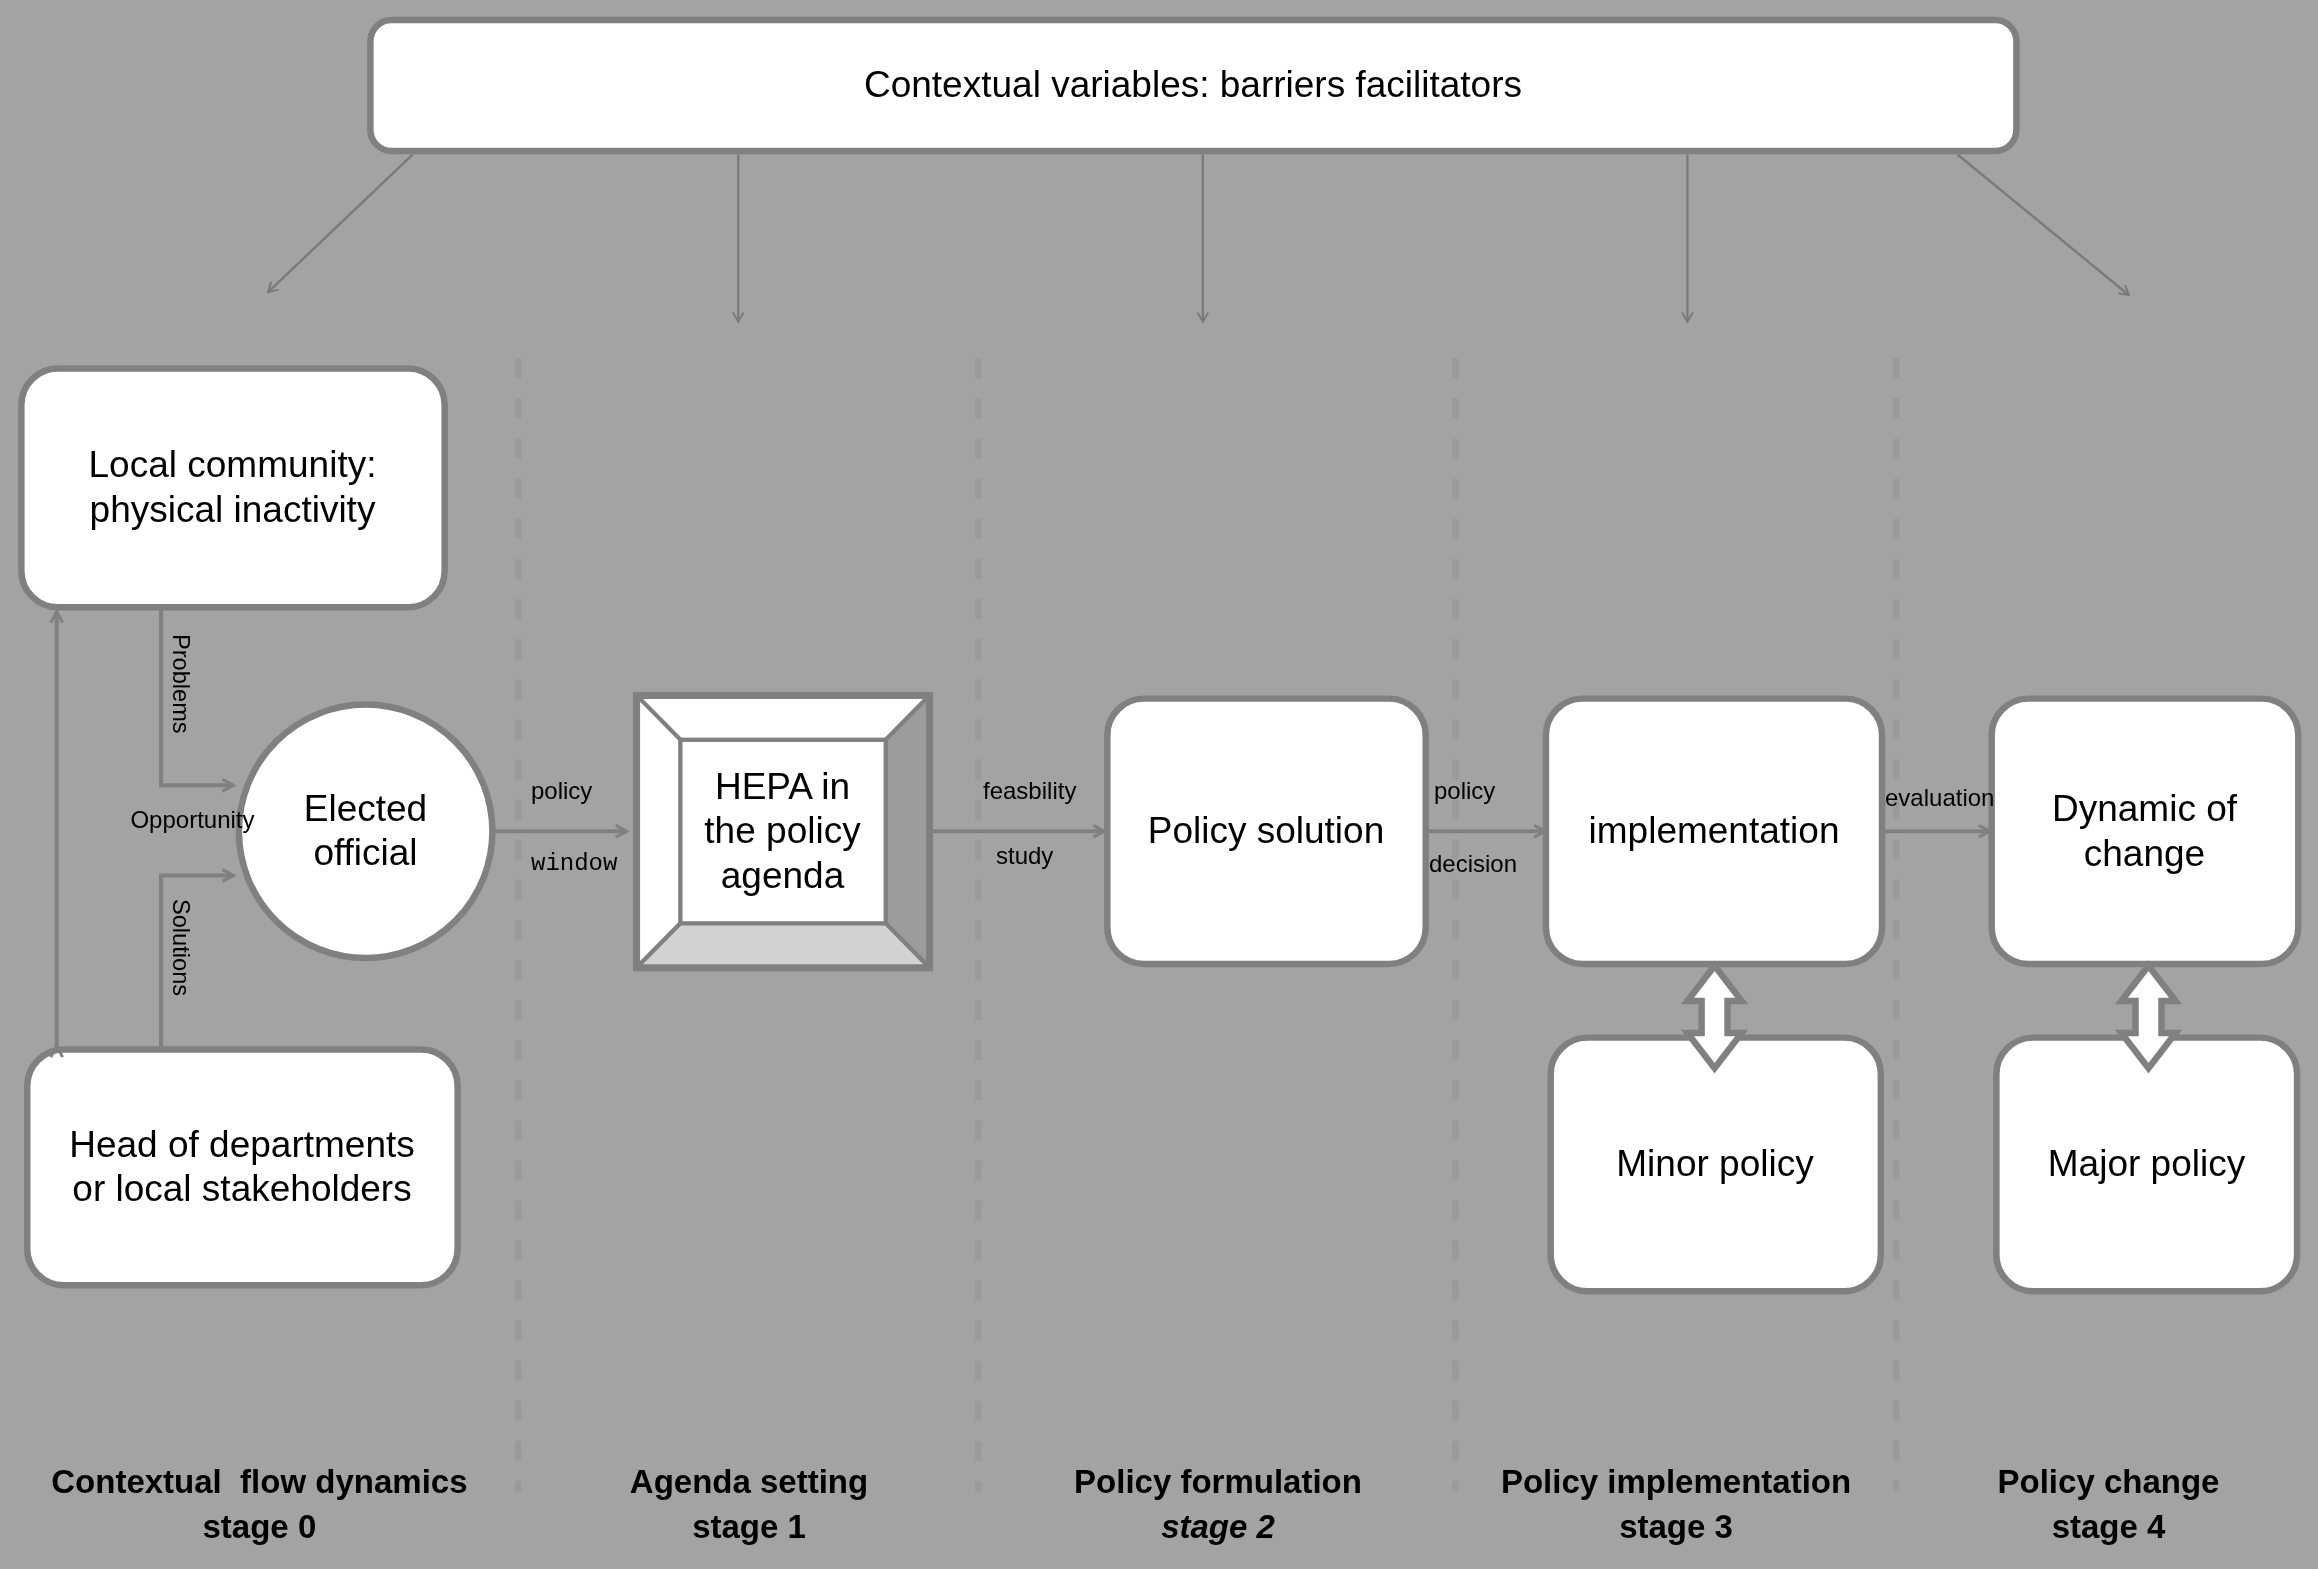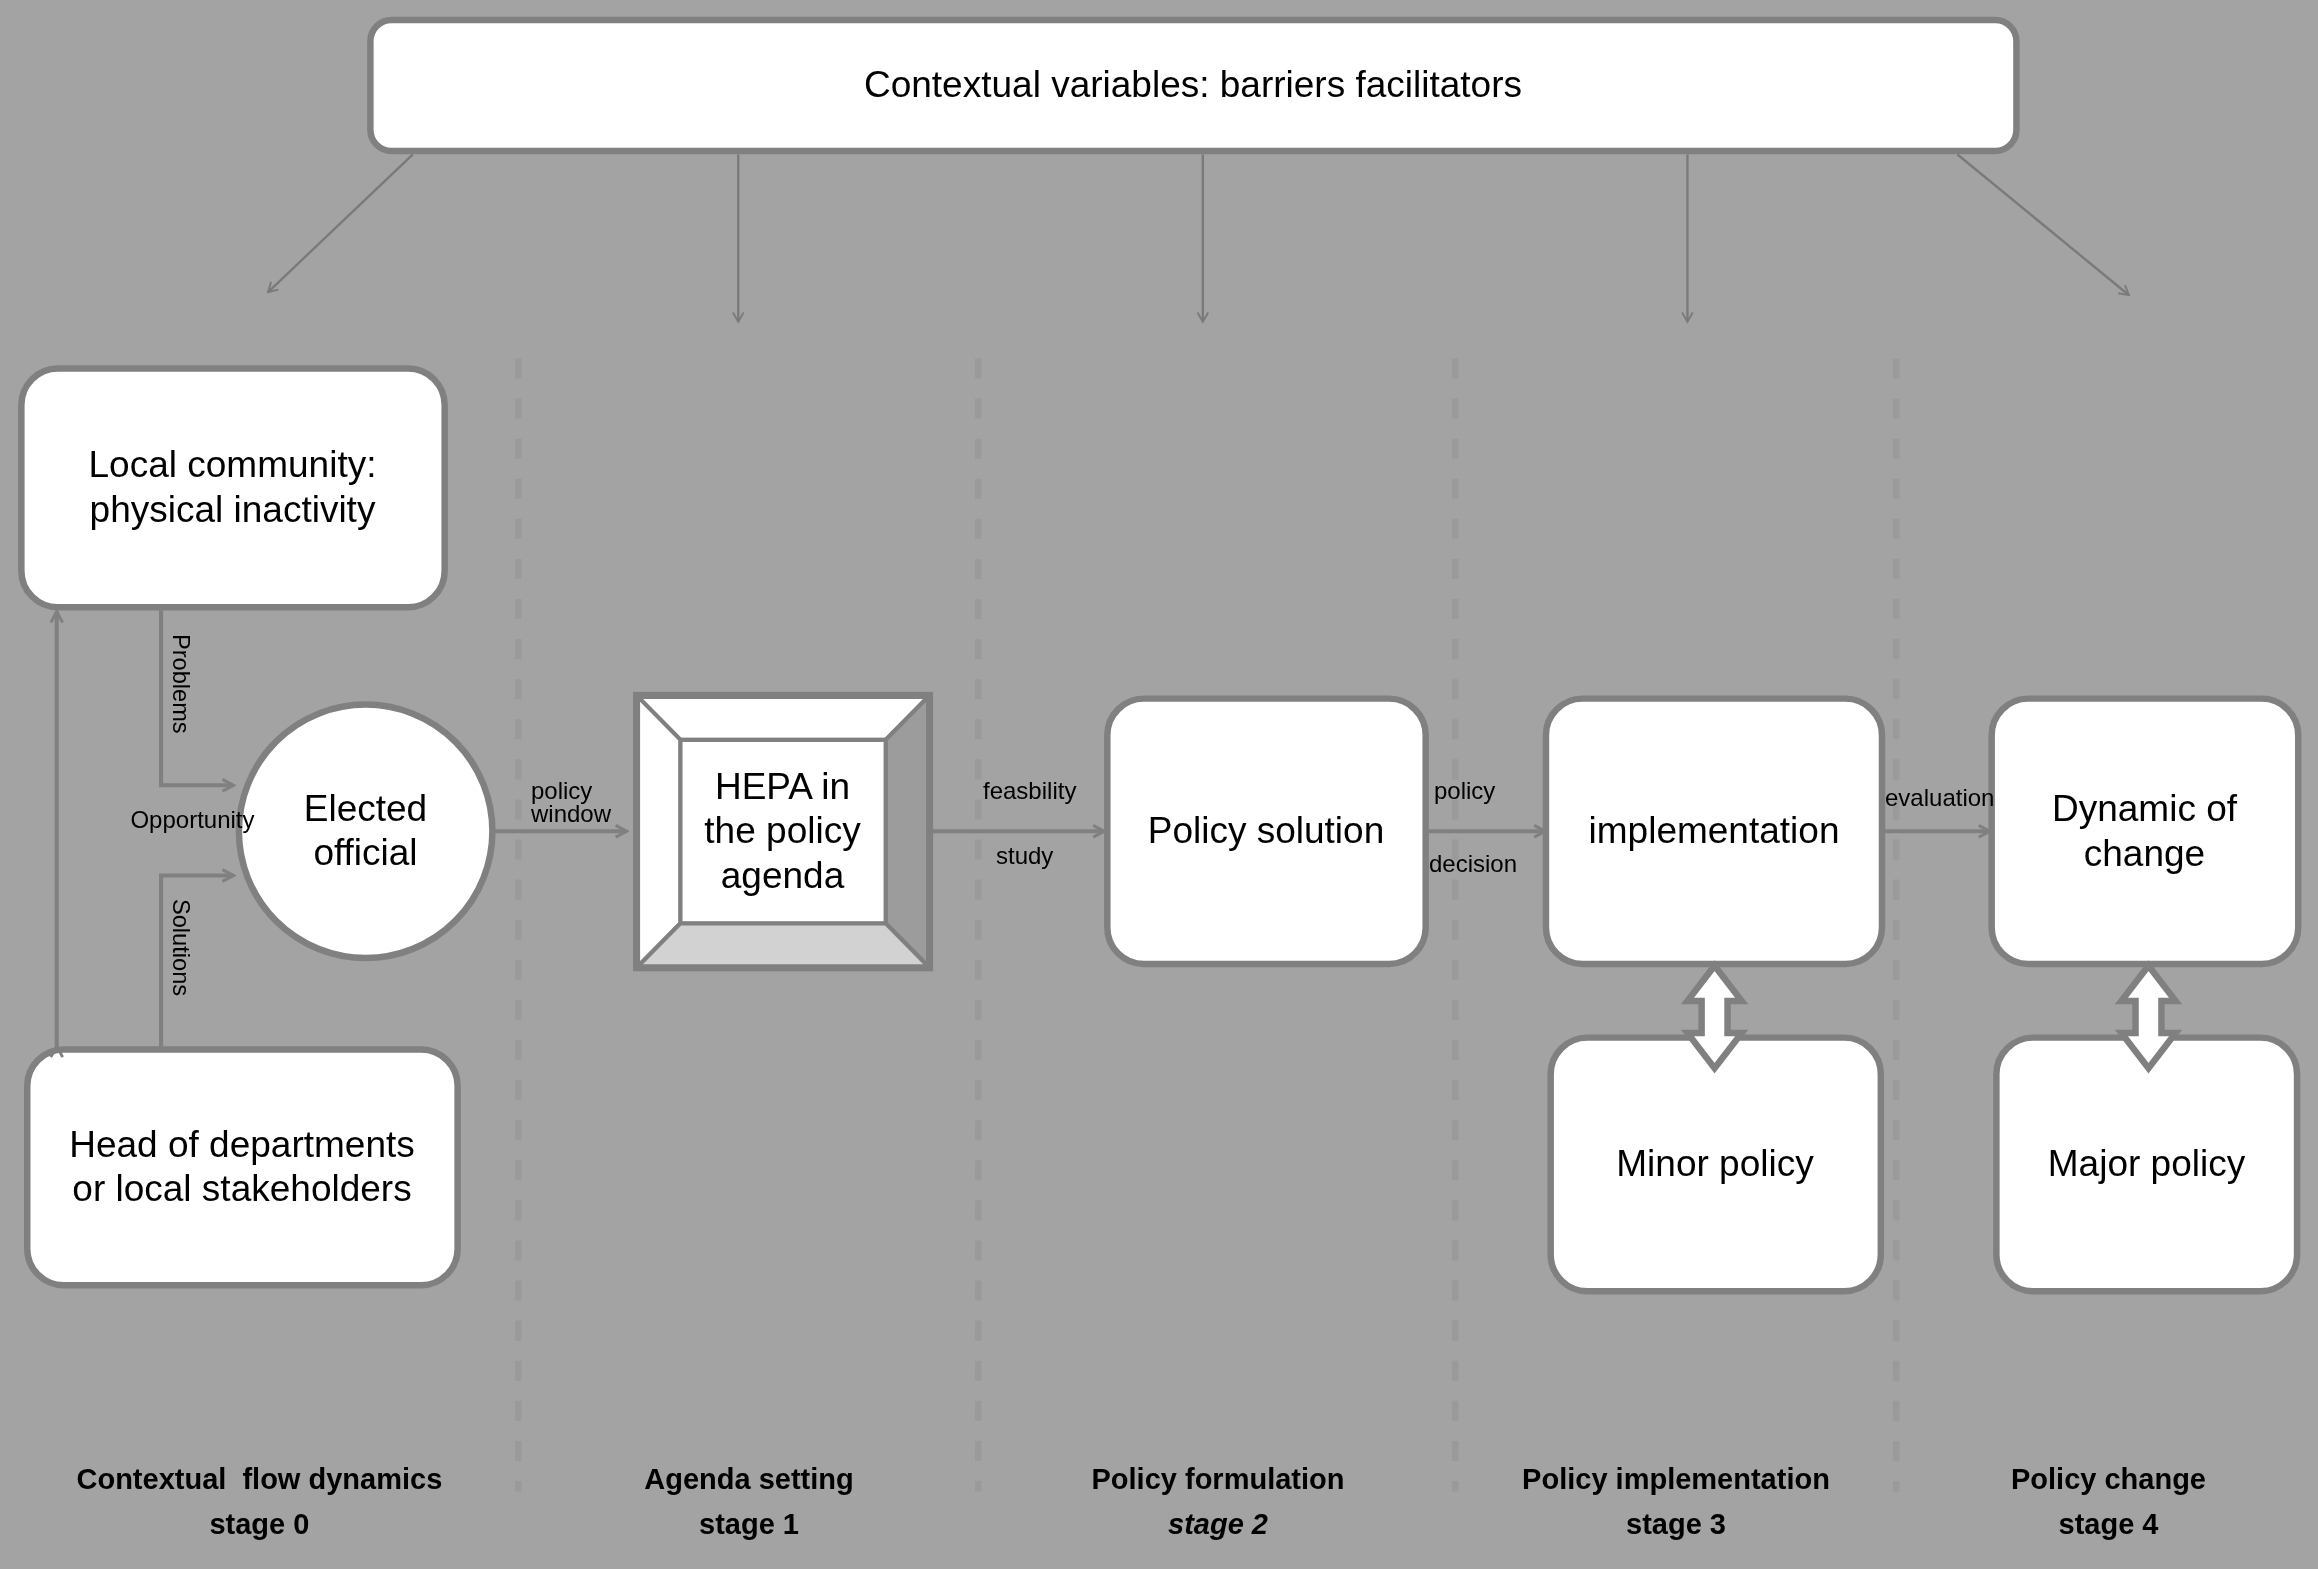--- a/index.html
+++ b/index.html
@@ -4,21 +4,21 @@
 <style>
   html,body{margin:0;padding:0;background:#fff;}
   body{font-family:"Liberation Sans", sans-serif;}
   #stage{position:relative;width:2319px;height:1570px;background:#a3a3a3;overflow:hidden;}
   svg{position:absolute;left:0;top:0;width:2319px;height:1570px;}
   .lbl{position:absolute;color:#000;line-height:1.2;text-align:center;white-space:pre;}
   .boxtxt{font-size:37px;}
   .banner-txt{font-size:37px;}
   .edge-lbl{font-size:24px;}
   .rot-lbl{font-size:23.6px;transform-origin:left top;}
-  .stage-lbl{font-size:29px;font-weight:bold;}
+  .stage-lbl{font-size:33px;font-weight:bold;}
   .ctr{display:flex;align-items:center;justify-content:center;}
 </style>
 </head>
 <body>
 
 <div id="stage">
 
   <svg viewBox="0 0 3933 2663">
     <defs>
       <marker id="openArrow" markerWidth="22" markerHeight="22" refX="18" refY="11" orient="auto" markerUnits="userSpaceOnUse">
@@ -98,21 +98,21 @@
 
   <div class="lbl boxtxt ctr" style="left:21px;top:368px;width:423px;height:239px;">Local community:<br>physical inactivity</div>
   <div class="lbl boxtxt ctr" style="left:239px;top:710px;width:253px;height:242px;">Elected<br>official</div>
   <div class="lbl boxtxt ctr" style="left:27px;top:1049px;width:430px;height:236px;">Head of departments<br>or local stakeholders</div>
 
   <div class="lbl rot-lbl" style="left:195px;top:634px;transform:rotate(90deg);">Problems</div>
   <div class="lbl edge-lbl" style="left:104px;top:806px;width:177px;text-align:center;">Opportunity</div>
   <div class="lbl rot-lbl" style="left:195px;top:899px;transform:rotate(90deg);">Solutions</div>
 
   <div class="lbl edge-lbl" style="left:531px;top:777px;width:112px;text-align:left;">policy</div>
-  <div class="lbl edge-lbl" style="left:531px;top:800px;width:124px;text-align:left;">window</div>
+  <div class="lbl edge-lbl" style="left:531px;top:850px;width:124px;text-align:left;font-family:Liberation Mono, monospace;">window</div>
 
   <div class="lbl boxtxt ctr" style="left:680px;top:740px;width:205px;height:183px;">HEPA in<br>the policy<br>agenda</div>
 
   <div class="lbl edge-lbl" style="left:983px;top:777px;width:141px;text-align:left;">feasbility</div>
   <div class="lbl edge-lbl" style="left:996px;top:842px;width:130px;text-align:left;">study</div>
 
   <div class="lbl boxtxt ctr" style="left:1107px;top:699px;width:318px;height:265px;">Policy solution</div>
 
   <div class="lbl edge-lbl" style="left:1434px;top:777px;width:118px;text-align:left;">policy</div>
   <div class="lbl edge-lbl" style="left:1429px;top:842px;width:130px;text-align:left;margin-top:8px;">decision</div>

